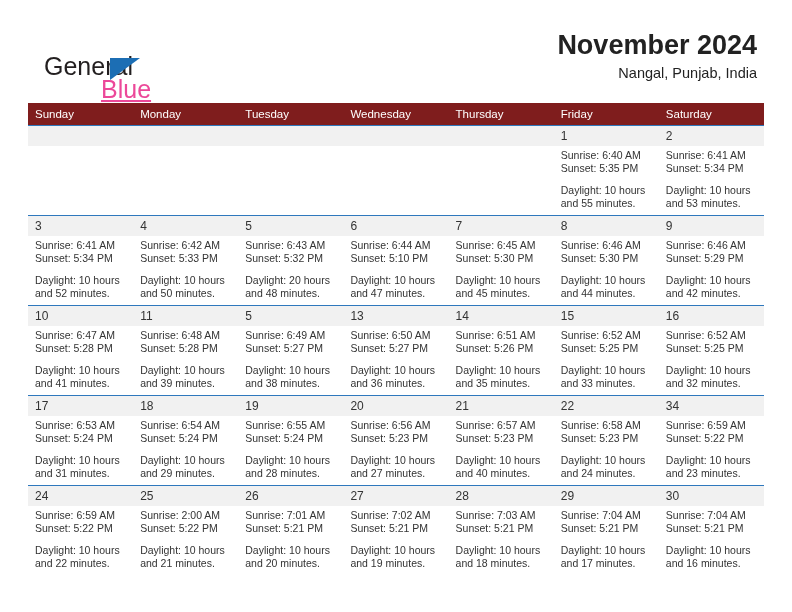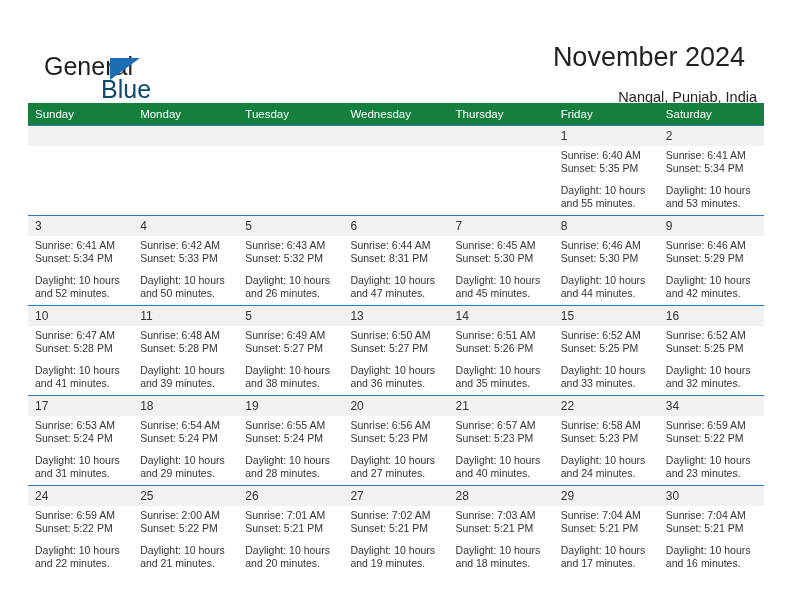--- a/index.html
+++ b/index.html
@@ -44,22 +44,23 @@
     font-size: 25px;
     letter-spacing: 0px;
     color: #231f20;
     font-family: "Liberation Sans", sans-serif;
   }
   .logo-blue {
     position: absolute;
     left: 57px;
     top: 25px;
     font-size: 25px;
-    color: #0c4a6e;
+    color: #ec4899;
     font-family: "Liberation Sans", sans-serif;
+    text-decoration: underline;
   }
   .logo-triangle {
     position: absolute;
     left: 66px;
     top: 8px;
     width: 0;
     height: 0;
     border-left: 30px solid #1c6eb4;
     border-bottom: 22px solid transparent;
   }
@@ -67,42 +68,42 @@
     position: absolute;
     right: 0;
     top: 0;
     text-align: right;
   }
   .cal-title {
     font-size: 27px;
     color: #222222;
     line-height: 34px;
     white-space: nowrap;
-    font-weight: normal;
-    margin: 12px;
+    font-weight: bold;
+    margin: 0;
   }
   .cal-subtitle {
     font-size: 14.5px;
     color: #222222;
     line-height: 22px;
     margin-top: 0;
     white-space: nowrap;
   }
 
   
   .calendar {
     position: absolute;
     left: 28px;
     top: 103px;
     width: 736px;
     border-collapse: collapse;
     table-layout: fixed;
   }
   .calendar th {
-    background: #15803d;
+    background: #7f1d1d;
     color: #ffffff;
     font-weight: normal;
     font-size: 11.5px;
     text-align: left;
     padding: 5px 0 5px 7px;
     height: 12px;
     border: none;
   }
   .calendar td {
     vertical-align: top;
@@ -220,28 +221,28 @@
               <div>Sunrise: 6:42 AM</div>
               <div>Sunset: 5:33 PM</div>
               <div class="wrap2">Daylight: 10 hours and 50 minutes.</div>
             </div>
           </td>
           <td>
             <div class="day-num">5</div>
             <div class="day-info">
               <div>Sunrise: 6:43 AM</div>
               <div>Sunset: 5:32 PM</div>
-              <div class="wrap2">Daylight: 10 hours and 26 minutes.</div>
+              <div class="wrap2">Daylight: 20 hours and 48 minutes.</div>
             </div>
           </td>
           <td>
             <div class="day-num">6</div>
             <div class="day-info">
               <div>Sunrise: 6:44 AM</div>
-              <div>Sunset: 8:31 PM</div>
+              <div>Sunset: 5:10 PM</div>
               <div class="wrap2">Daylight: 10 hours and 47 minutes.</div>
             </div>
           </td>
           <td>
             <div class="day-num">7</div>
             <div class="day-info">
               <div>Sunrise: 6:45 AM</div>
               <div>Sunset: 5:30 PM</div>
               <div class="wrap2">Daylight: 10 hours and 45 minutes.</div>
             </div>

